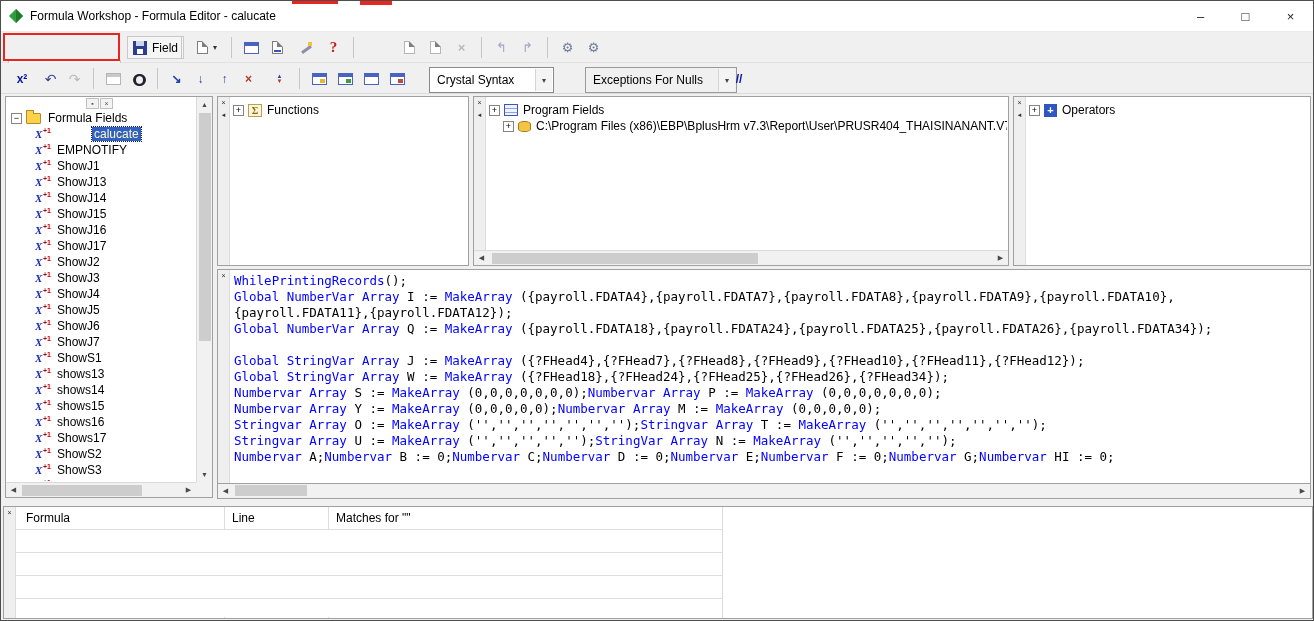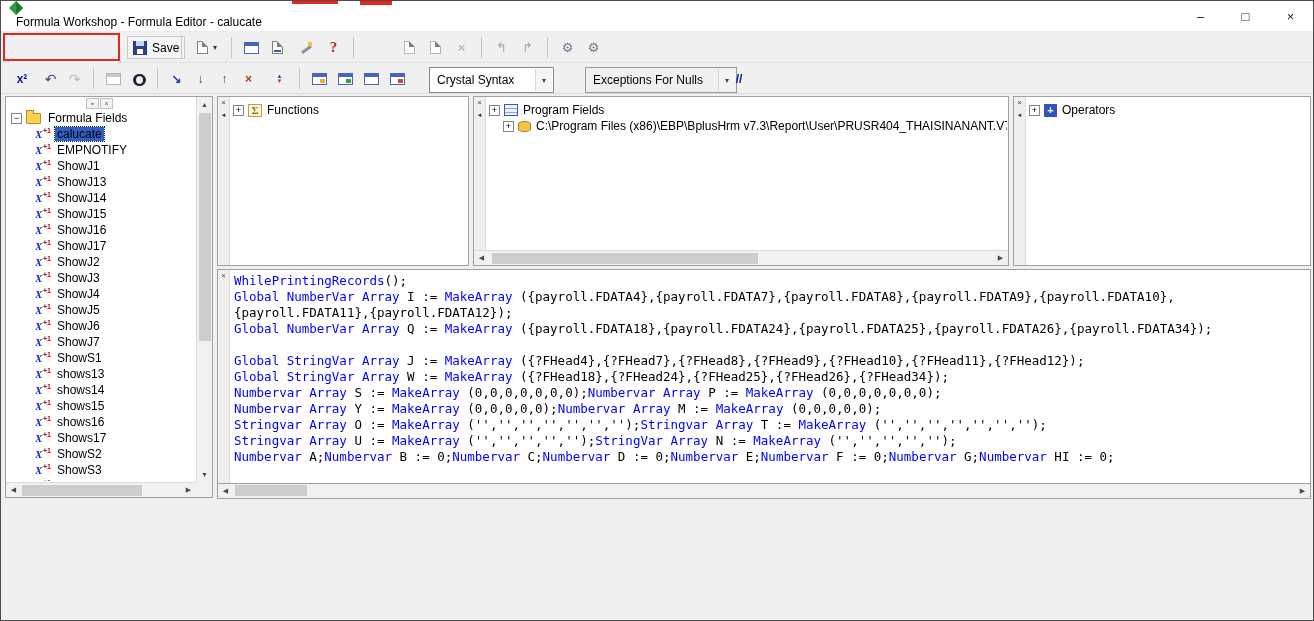--- a/index.html
+++ b/index.html
@@ -1,21 +1,21 @@
 <!DOCTYPE html>
 <html style="--annotation: #e8261f; --selection: #3160c4; --keyword: #0000ff;"><head>
 <meta charset="utf-8">
 <style>
   *{margin:0;padding:0;box-sizing:border-box;}
   html,body{background:#fff;}
   body{font-family:"Liberation Sans",sans-serif;font-size:12px;color:#000;}
   .window{position:relative;width:1314px;height:621px;border:1px solid #4d4d4d;background:#f0f0f0;overflow:hidden;}
 
   
-  .titlebar{position:absolute;left:0;top:0;right:0;height:31px;background:#fff;display:flex;padding-left:8px;border-bottom:1px solid #ececec;flex-direction:column;}
+  .titlebar{position:absolute;left:0;top:0;right:0;height:31px;background:#fff;display:flex;align-items:center;padding-left:8px;border-bottom:1px solid #ececec;}
   .title{margin-left:7px;font-size:12px;}
   .win-controls{position:absolute;right:0;top:0;height:30px;display:flex;}
   .wbtn{width:45px;height:30px;display:flex;align-items:center;justify-content:center;font-size:13px;color:#222;}
 
   
   .toolbar1{position:absolute;left:0;top:31px;right:0;height:31px;background:#f0f0f0;border-bottom:1px solid #e2e2e2;}
   .toolbar2{position:absolute;left:0;top:62px;right:0;height:31px;background:#f0f0f0;border-bottom:1px solid #dcdcdc;}
   .tbtn{position:absolute;top:4px;height:23px;display:flex;align-items:center;justify-content:center;gap:5px;padding:0 5px;border:1px solid transparent;}
   .tbtn.raised{border:1px solid #c9c9c9;background:#f5f5f5;}
   .sep{position:absolute;top:5px;width:1px;height:21px;background:#c6c6c6;}
@@ -66,21 +66,21 @@
   .tree{position:absolute;left:1px;top:13px;right:17px;bottom:16px;overflow:hidden;}
   .tree-row{height:16px;display:flex;align-items:center;white-space:nowrap;padding-left:4px;}
   .tree-row.item{padding-left:28px;}
   .expander{width:11px;height:11px;border:1px solid #848484;background:#fff;font-size:9px;line-height:9px;text-align:center;color:#000;margin-right:4px;flex:0 0 auto;}
   .folder-ic{width:15px;height:11px;background:#ffd24a;border:1px solid #b58b2a;border-radius:1px;position:relative;margin-right:5px;flex:0 0 auto;}
   .folder-ic::before{content:"";position:absolute;left:-1px;top:-4px;width:6px;height:3px;background:#ffd24a;border:1px solid #b58b2a;border-bottom:none;}
   .fx-ic{width:17px;height:13px;position:relative;margin-right:3px;flex:0 0 auto;font:italic bold 11px "Liberation Serif",serif;color:#1626c9;}
   .fx-ic::before{content:"X";}
   .fx-ic::after{content:"+1";position:absolute;top:-1px;left:8px;font:bold 7px "Liberation Sans",sans-serif;font-style:normal;color:#c00000;}
   .tree-label{padding:0 2px;}
-  .tree-row.selected .tree-label{background:var(--selection,#3160c4);color:#000000;outline:1px dotted #10203a;}
+  .tree-row.selected .tree-label{background:var(--selection,#3160c4);color:#fef9c3;outline:1px dotted #10203a;margin-left:37px;}
 
   .prow{position:absolute;left:15px;height:16px;display:flex;align-items:center;white-space:nowrap;overflow:hidden;right:1px;}
   .fn-ic{width:14px;height:13px;margin-right:5px;background:#fdf6dd;border:1px solid #b6a14e;text-align:center;font:bold 10px/11px "Liberation Serif",serif;color:#8a6d00;flex:0 0 auto;}
   .fn-ic::before{content:"Σ";}
   .rf-ic{width:14px;height:12px;margin-right:5px;border:1px solid #3a57b5;background:repeating-linear-gradient(to bottom,#eef2fd 0 3px,#8fa3dd 3px 4px);flex:0 0 auto;}
   .db-ic{width:13px;height:11px;margin-right:5px;background:#f5c443;border:1px solid #a07d23;border-radius:6px/3px;flex:0 0 auto;}
   .op-ic{width:13px;height:13px;margin-right:5px;background:#2f55c0;color:#fff;text-align:center;font:bold 11px/12px "Liberation Sans",sans-serif;flex:0 0 auto;}
   .op-ic::before{content:"+";}
 
   
@@ -122,21 +122,21 @@
   <div class="artifact" style="left:359px;top:0;width:32px;height:4px;"></div>
 
   <div class="toolbar1">
     <div class="annot"></div>
     <div class="tbtn raised" style="left:7px;margin-top:24px;">
       <span class="floppy"></span>
       <span>Save and close</span>
     </div>
     <div class="tbtn raised" style="left:126px;">
       <span class="floppy"></span>
-      <span>Save</span>
+      <span>Field</span>
     </div>
     <div class="sep" style="left:180px;"></div>
     <div class="tbtn" style="left:188px;width:36px;">
       <span class="page"></span>
       <span class="caret">▾</span>
     </div>
     <div class="sep" style="left:230px;"></div>
     <div class="tbtn" style="left:238px;width:25px;">
       <span class="grid-ic"></span>
     </div>
@@ -407,14 +407,26 @@
       <div class="gbtn">×</div>
     </div>
     <div class="code" id="code-lines"><div class="code-line"><span class="kw">WhilePrintingRecords</span><span>();</span></div><div class="code-line"><span class="kw">Global NumberVar Array</span><span> I := </span><span class="kw">MakeArray</span><span> ({payroll.FDATA4},{payroll.FDATA7},{payroll.FDATA8},{payroll.FDATA9},{payroll.FDATA10},</span></div><div class="code-line"><span>{payroll.FDATA11},{payroll.FDATA12});</span></div><div class="code-line"><span class="kw">Global NumberVar Array</span><span> Q := </span><span class="kw">MakeArray</span><span> ({payroll.FDATA18},{payroll.FDATA24},{payroll.FDATA25},{payroll.FDATA26},{payroll.FDATA34});</span></div><div class="code-line"></div><div class="code-line"><span class="kw">Global StringVar Array</span><span> J := </span><span class="kw">MakeArray</span><span> ({?FHead4},{?FHead7},{?FHead8},{?FHead9},{?FHead10},{?FHead11},{?FHead12});</span></div><div class="code-line"><span class="kw">Global StringVar Array</span><span> W := </span><span class="kw">MakeArray</span><span> ({?FHead18},{?FHead24},{?FHead25},{?FHead26},{?FHead34});</span></div><div class="code-line"><span class="kw">Numbervar Array</span><span> S := </span><span class="kw">MakeArray</span><span> (0,0,0,0,0,0,0);</span><span class="kw">Numbervar Array</span><span> P := </span><span class="kw">MakeArray</span><span> (0,0,0,0,0,0,0);</span></div><div class="code-line"><span class="kw">Numbervar Array</span><span> Y := </span><span class="kw">MakeArray</span><span> (0,0,0,0,0);</span><span class="kw">Numbervar Array</span><span> M := </span><span class="kw">MakeArray</span><span> (0,0,0,0,0);</span></div><div class="code-line"><span class="kw">Stringvar Array</span><span> O := </span><span class="kw">MakeArray</span><span> ('','','','','','','');</span><span class="kw">Stringvar Array</span><span> T := </span><span class="kw">MakeArray</span><span> ('','','','','','','');</span></div><div class="code-line"><span class="kw">Stringvar Array</span><span> U := </span><span class="kw">MakeArray</span><span> ('','','','','');</span><span class="kw">StringVar Array</span><span> N := </span><span class="kw">MakeArray</span><span> ('','','','','');</span></div><div class="code-line"><span class="kw">Numbervar</span><span> A;</span><span class="kw">Numbervar</span><span> B := 0;</span><span class="kw">Numbervar</span><span> C;</span><span class="kw">Numbervar</span><span> D := 0;</span><span class="kw">Numbervar</span><span> E;</span><span class="kw">Numbervar</span><span> F := 0;</span><span class="kw">Numbervar</span><span> G;</span><span class="kw">Numbervar</span><span> HI := 0;</span></div></div>
   </div>
   <div class="panel" style="left:216px;top:483px;width:1094px;height:15px;background:#f1f1f1;border-top:none;">
     <div class="sb-btn" style="left:0;top:0;width:15px;height:13px;">◀</div>
     <div class="sb-thumb" style="left:17px;top:1px;width:72px;height:11px;"></div>
     <div class="sb-btn" style="right:0;top:0;width:15px;height:13px;">▶</div>
   </div>
 
+  <div class="panel" style="left:2px;top:505px;width:1310px;height:113px;">
+    <div class="gutter">
+      <div class="gbtn">×</div>
+    </div>
+    <div class="bp-label" style="left:22px;">Formula</div>
+    <div class="bp-label" style="left:228px;">Line</div>
+    <div class="bp-label" style="left:332px;">Matches for ""</div>
+    <div class="bp-div" style="left:220px;"></div>
+    <div class="bp-div" style="left:324px;"></div>
+    <div class="bp-div" style="left:718px;"></div>
+    <div class="bp-rows"></div>
+  </div>
 
 </div>
 
 </body></html>

